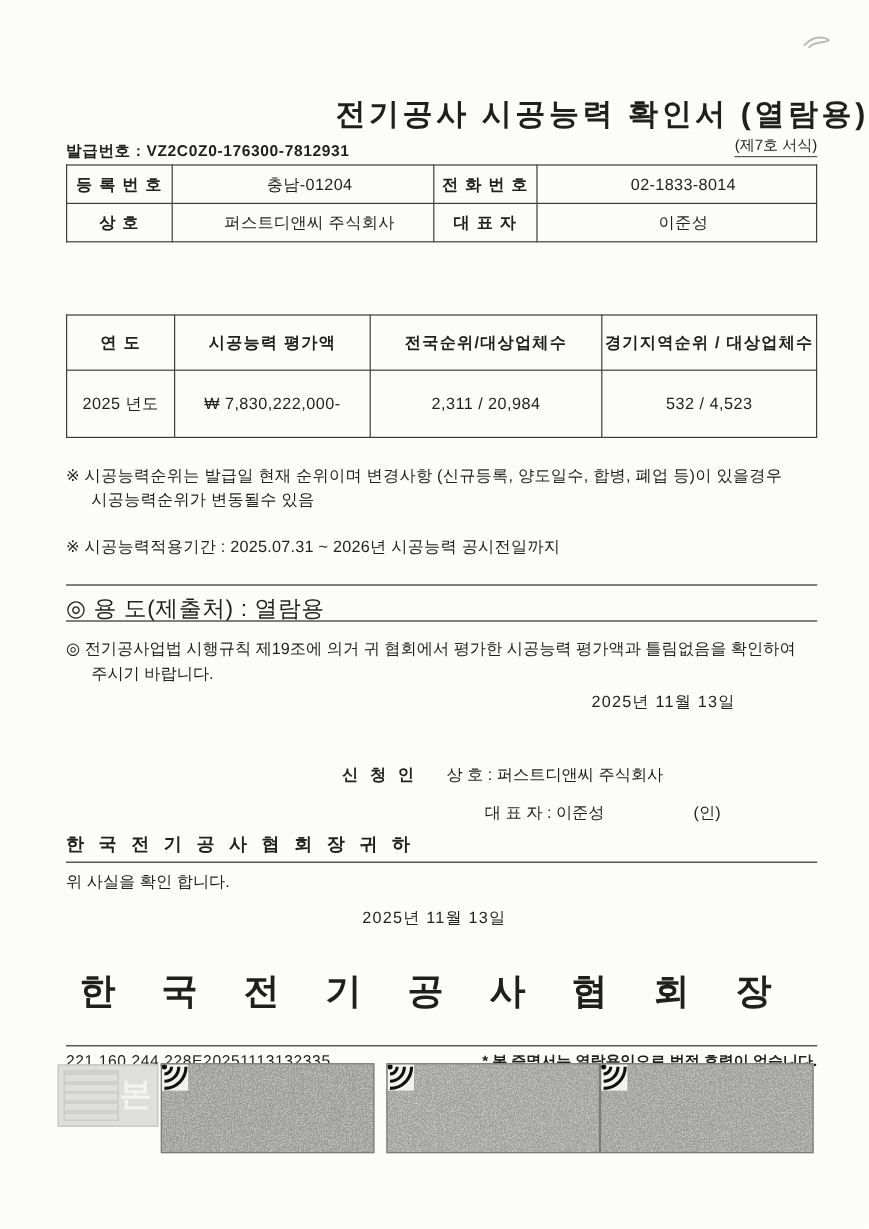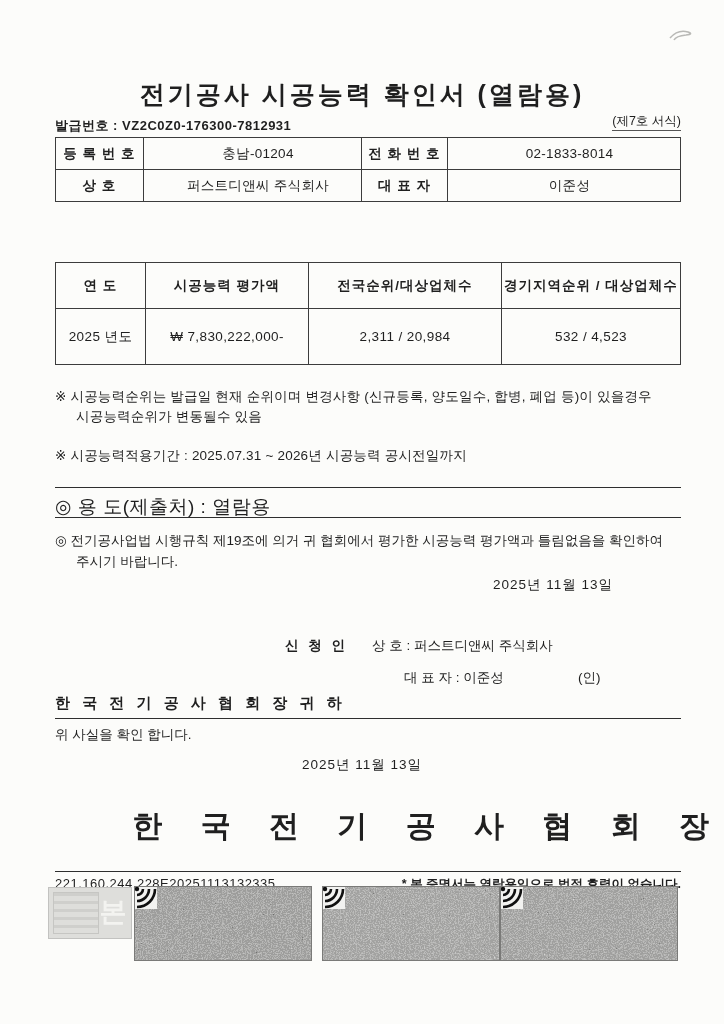--- a/index.html
+++ b/index.html
@@ -3,21 +3,21 @@
 <meta charset="utf-8">
 <style>
   html,body { margin:0; padding:0; }
   .page {
     position:relative; width:724px; height:1024px;
     background:#fcfcfa; color:#1f1f1f; overflow:hidden;
     font-family:"Liberation Sans","DejaVu Sans",sans-serif;
   }
   .abs { position:absolute; }
   .doc-title {
-    left:0; top:78px; width:724px; text-align:center;
+    left:0; top:78px; width:724px; text-align:right;
     font-size:25px; font-weight:bold; letter-spacing:3px;
   }
   .meta-row { left:55px; top:117px; width:626px; font-size:13px; }
   .issue-no { float:left; font-weight:bold; letter-spacing:0.5px; }
   .form-no { float:right; font-size:12.5px; margin-top:-4px; }
   .form-no-inner { border-bottom:1px solid #555; padding-bottom:2px; }
 
   table { border-collapse:collapse; table-layout:fixed; }
   td {
     border:1.4px solid #3c3c3c; font-size:13.5px;
@@ -49,21 +49,21 @@
   .app-line2 { position:absolute; left:87px; top:32px;padding-left:32px; }
   .seal-mark { position:absolute; left:293px; top:32px; }
 
   .addressee {
     left:55px; top:694px; width:626px; font-size:15px; font-weight:bold;
     letter-spacing:4px; padding-bottom:5px; border-bottom:1.6px solid #2e2e2e;
   }
   .statement { left:55px; top:726px; width:626px; font-size:13.5px; }
   .certify-date { left:0; top:756px; width:724px; text-align:center; font-size:13.5px; letter-spacing:1px; }
   .issuer {
-    left:0; top:806px; width:724px; text-align:right;
+    left:0; top:806px; width:724px; text-align:center;
     font-size:30px; font-weight:bold; letter-spacing:15px;
   }
   .footer-rule { top:871px; }
   .serial-row { left:55px; top:876px; width:626px; font-size:13px; }
   .serial { float:left; letter-spacing:0.5px; }
   .legal-notice { float:right; font-weight:bold; font-size:12.5px; }
 
   .stamp {
     left:48px; top:887px; width:82px; height:50px;
     background:#dededb; border:1px solid #c2c2c0;

